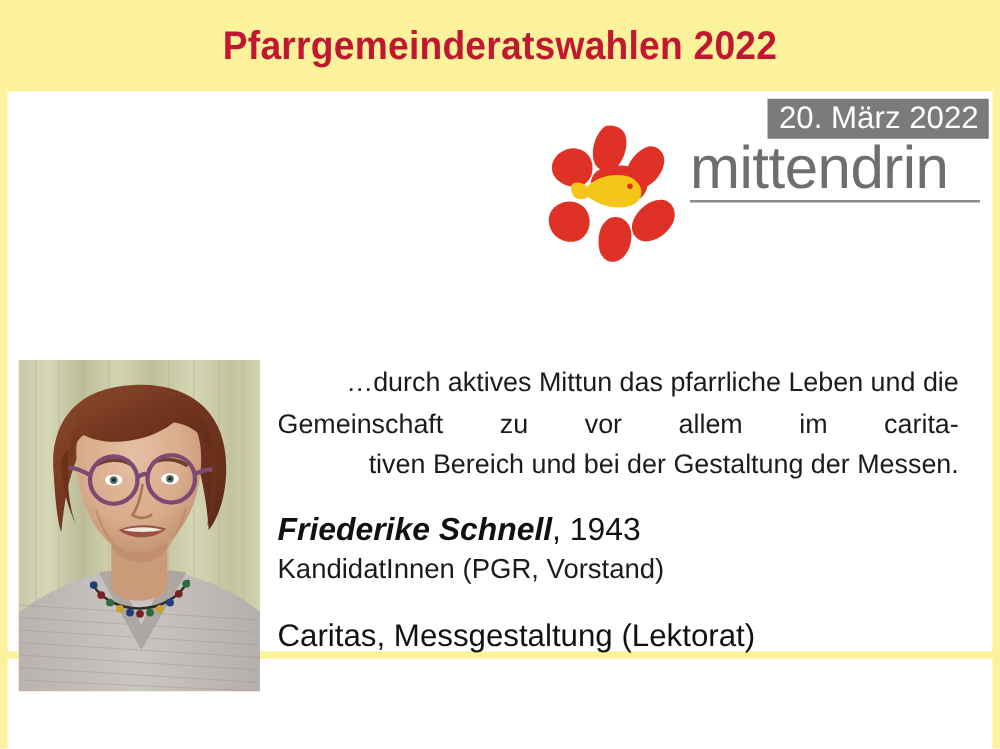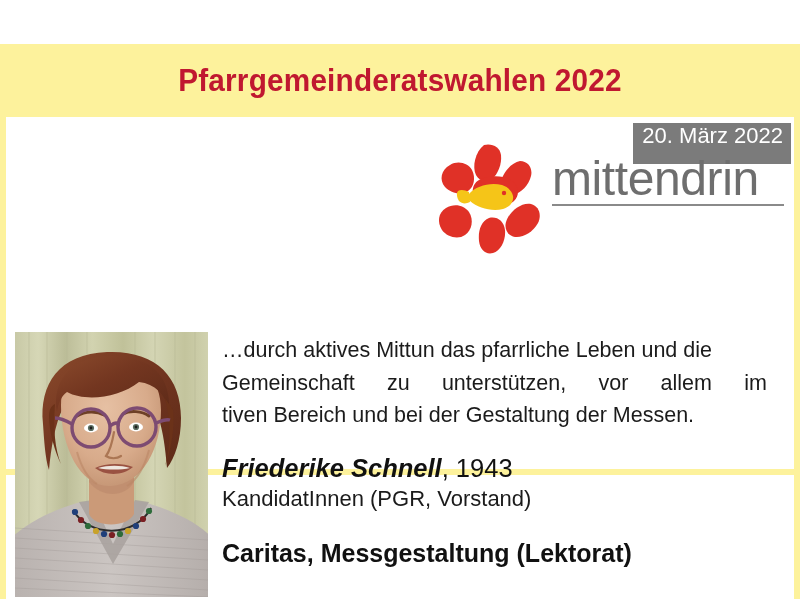--- a/index.html
+++ b/index.html
@@ -10,24 +10,23 @@
   body {
     width: 800px;
     height: 599px;
     overflow: hidden;
     font-family: "Liberation Sans", sans-serif;
   }
 
   #slide {
     position: relative;
     width: 800px;
-    height: 431px;
+    height: 527px;
     background: #ffffff;
     box-sizing: border-box;
-    margin-top: 44px;
   }
 
   
   #header-band {
     position: absolute;
     left: 0; top: 0;
     width: 800px;
     height: 73px;
     background: #fdf29c;
   }
@@ -69,23 +68,23 @@
     background: #fdf29c;
   }
 
   
   #date-badge {
     position: absolute;
     right: 9px;
     top: 79px;
     background: #7b7b7b;
     color: #ffffff;
-    font-size: 22px;
+    font-size: 25px;
     font-weight: normal;
-    padding: 2px 8px 16px 9px;
+    padding: 2px 8px 4px 9px;
     line-height: 1.04;
     white-space: nowrap;
   }
 
   
   #logo {
     position: absolute;
     left: 432px;
     top: 98px;
     width: 352px;
@@ -151,20 +150,21 @@
     position: absolute;
     left: 222px;
     top: 290px;
     width: 545px;
   }
   .quote-line {
     font-size: 21.5px;
     color: #1b1b1b;
     line-height: 1.52;
     white-space: nowrap;
+    text-align: right;
   }
   .quote-line.justified {
     display: flex;
     justify-content: space-between;
     white-space: nowrap;
   }
   #name-line {
     margin-top: 22px;
     font-size: 25.5px;
     color: #111111;
@@ -176,21 +176,20 @@
     margin-top: 3px;
     font-size: 22px;
     color: #1b1b1b;
     white-space: nowrap;
   }
   #tags-line {
     margin-top: 27px;
     font-size: 25px;
     color: #111111;
     white-space: nowrap;
-    font-weight: bold;
   }
 </style>
 </head>
 <body>
 
 <div id="slide">
 
   <div id="header-band"></div>
   <div id="header-title">Pfarrgemeinderatswahlen 2022</div>
 
@@ -331,24 +330,24 @@
         <circle cx="134" cy="179" r="3.1" fill="#2d6b3a"></circle>
       </g>
     </svg>
   </div>
 
   <div id="text-col">
     <div class="quote-line">…durch aktives Mittun das pfarrliche Leben und die</div>
     <div class="quote-line justified">
       <span>Gemeinschaft</span>
       <span>zu</span>
-      <span>unterstützen,</span>
       <span>vor</span>
       <span>allem</span>
       <span>im</span>
+      <span>carita-</span>
     </div>
     <div class="quote-line">tiven Bereich und bei der Gestaltung der Messen.</div>
 
     <div id="name-line">
       <span class="nm">Friederike Schnell</span><span class="yr">, </span><span class="yr">1943</span>
     </div>
 
     <div id="role-line">KandidatInnen (PGR, Vorstand)</div>
 
     <div id="tags-line">Caritas, Messgestaltung (Lektorat)</div>

